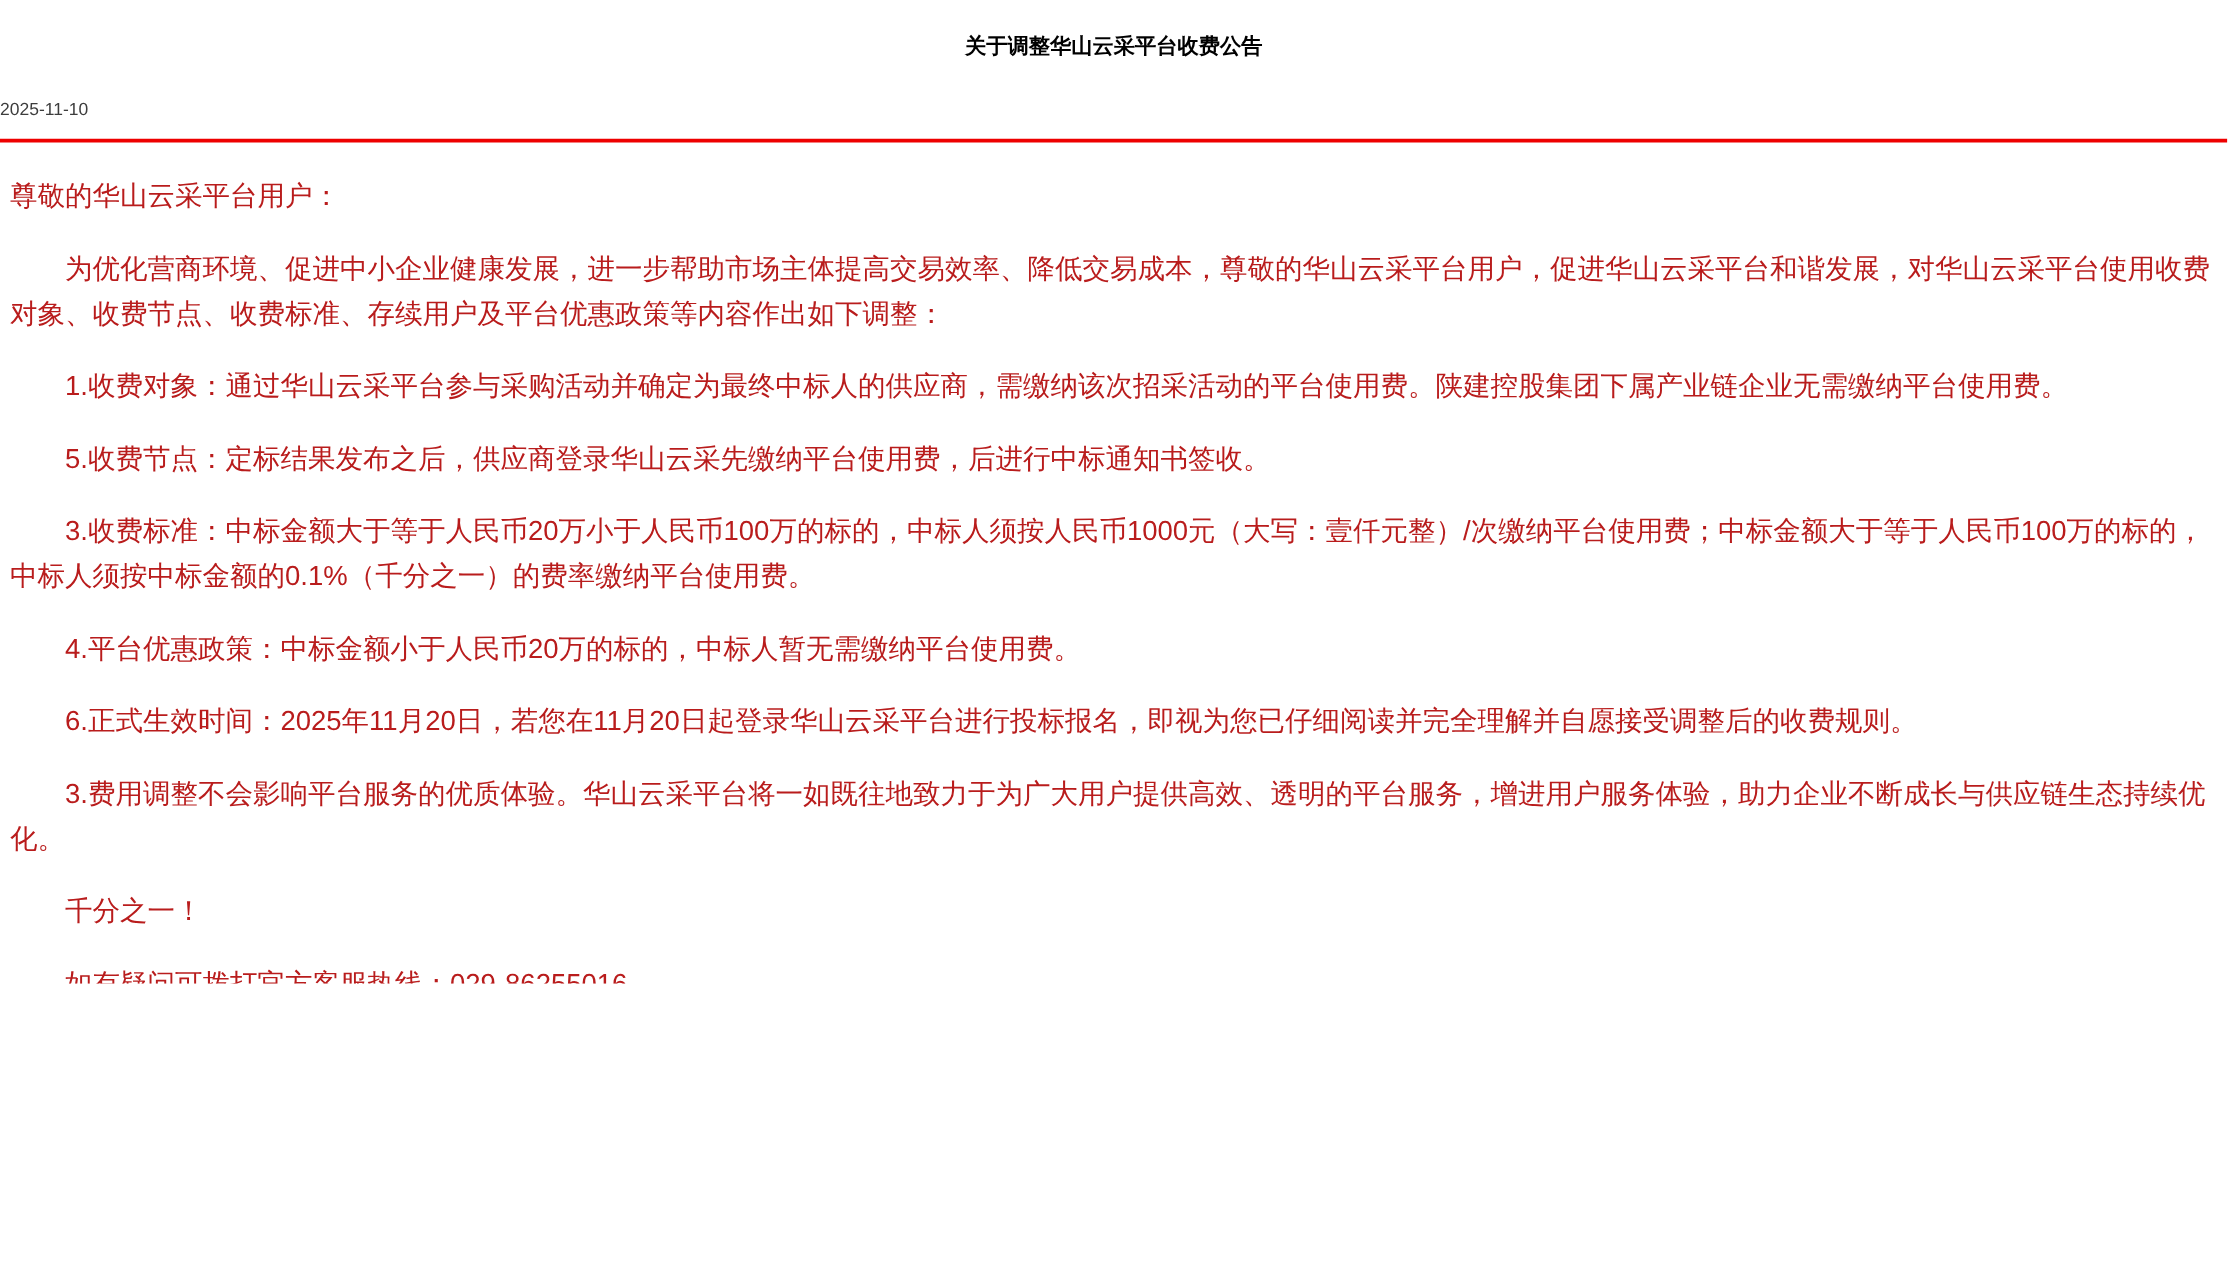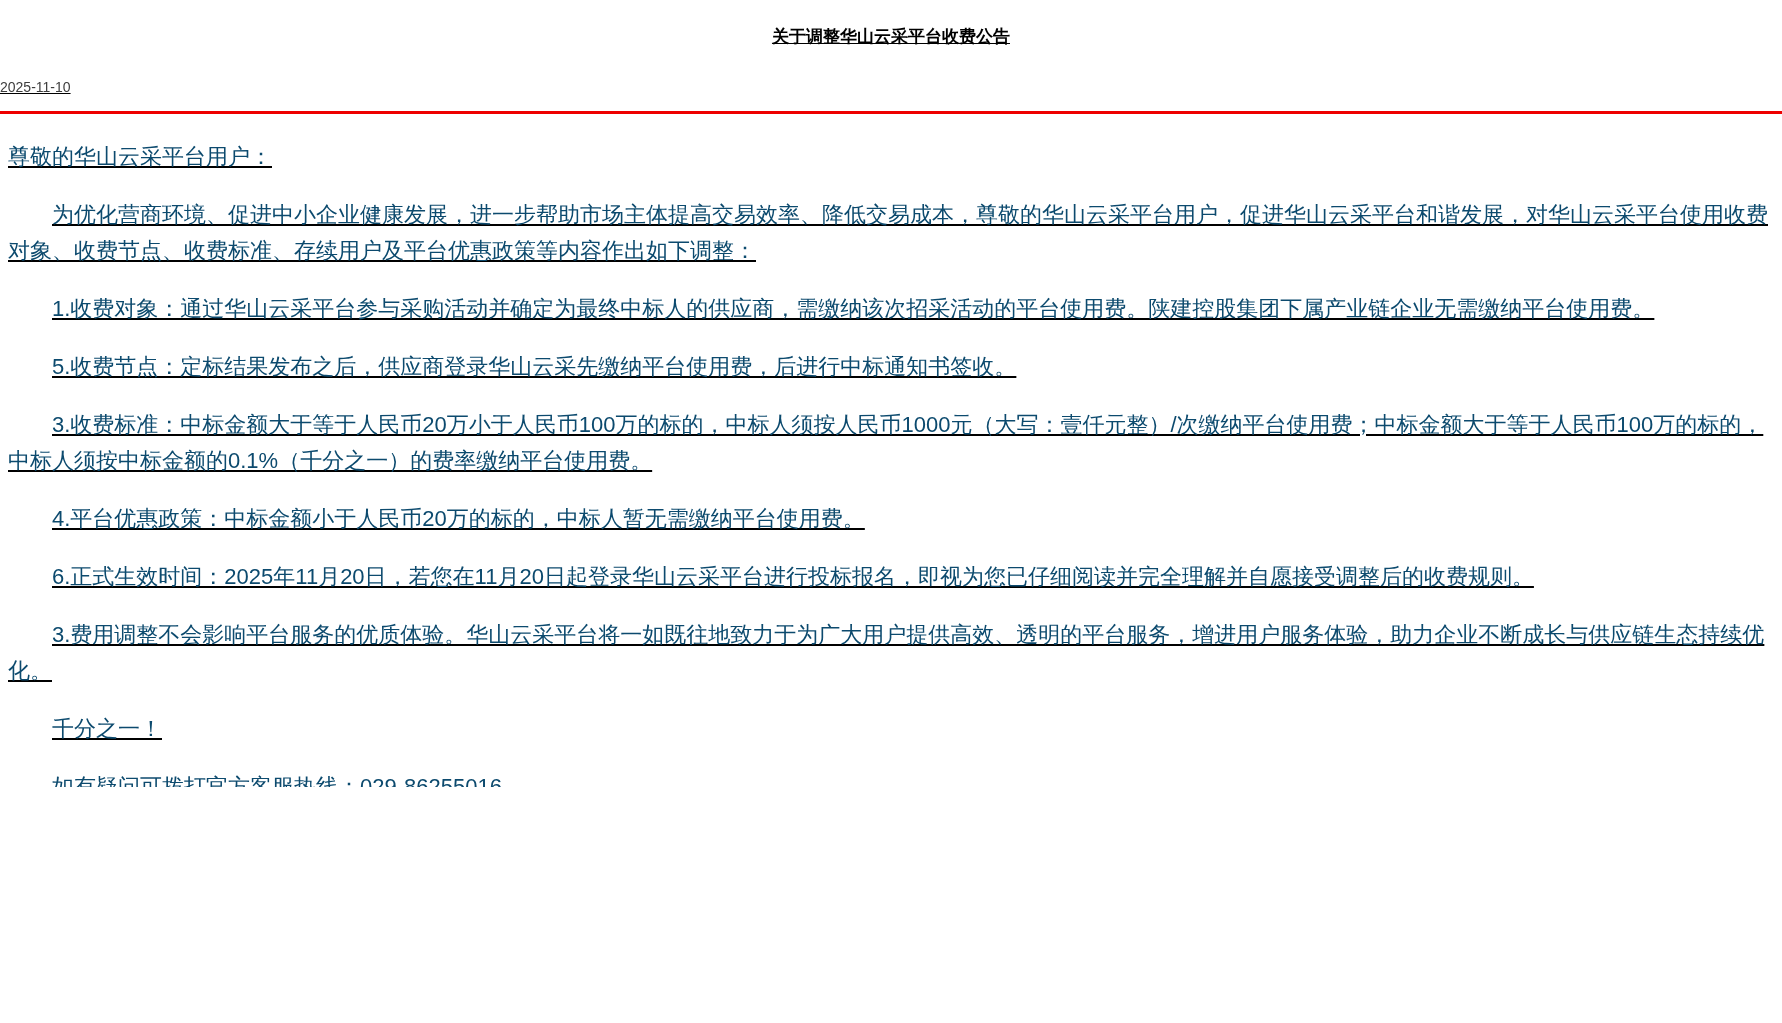--- a/index.html
+++ b/index.html
@@ -7,21 +7,20 @@
     body {
       font-family: "Liberation Sans", "DejaVu Sans", sans-serif;
       color: #000000;
     }
     .page {
       position: relative;
       width: 1782px;
       height: 787px;
       background: #ffffff;
       overflow: hidden;
-      text-decoration: underline;
     }
     .header { padding-top: 26px; }
     .page-title {
       text-align: center;
       font-size: 17px;
       font-weight: bold;
       line-height: 22px;
       color: #000000;
     }
     .page-date {
@@ -34,21 +33,21 @@
     .red-divider {
       height: 3px;
       width: 100%;
       margin-top: 15px;
       border: none;
     }
     .content {
       padding: 25px 8px 0 8px;
       font-size: 22px;
       line-height: 36px;
-      color: #0c4a6e;
+      color: #b91c1c;
     }
     .content p { margin: 0 0 22px 0; }
     .content p.indent { text-indent: 2em; }
     .bottom-divider {
       position: absolute;
       left: 0;
       top: 1010px;
       width: 100%;
       height: 2px;
       background: #dddddd;

